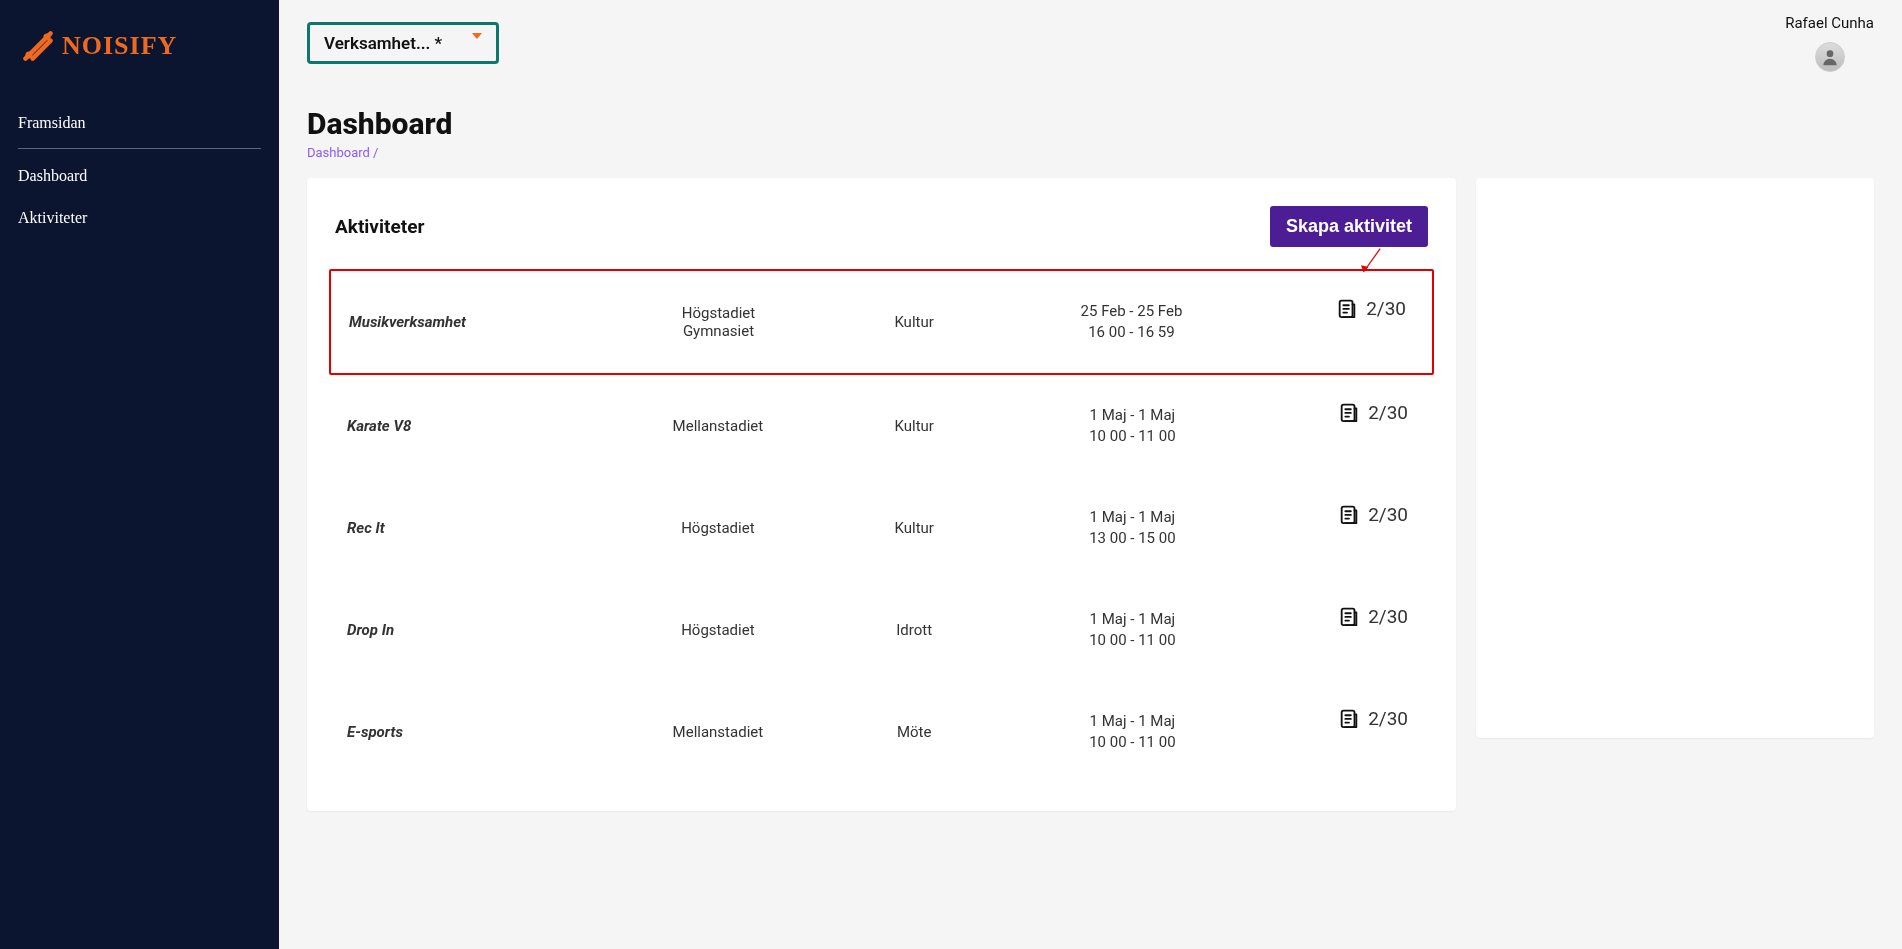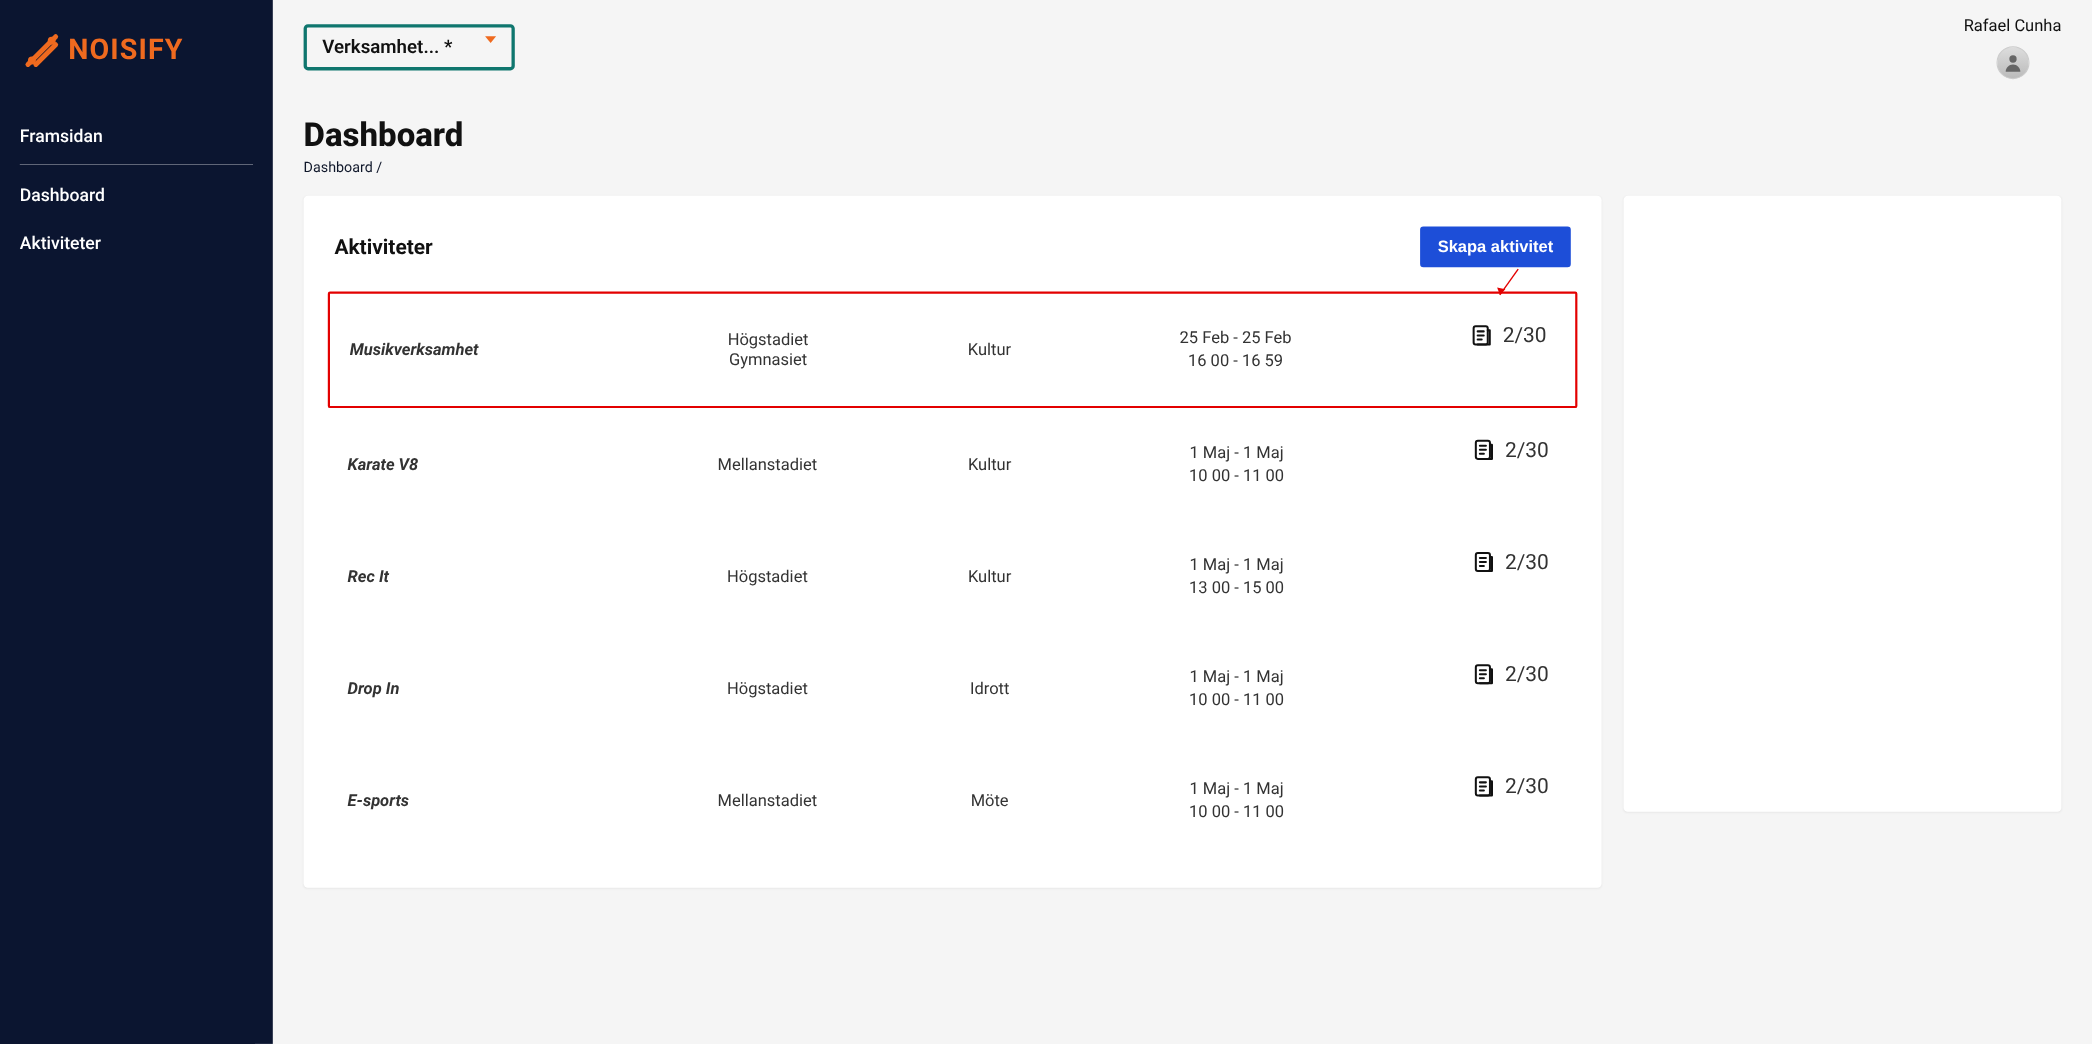--- a/index.html
+++ b/index.html
@@ -1,49 +1,49 @@
 <!DOCTYPE html>
 <html><head>
 <meta charset="utf-8">
 <style>
   * { box-sizing: border-box; margin: 0; padding: 0; }
   html, body { height: 100%; font-family: -apple-system, BlinkMacSystemFont, "Segoe UI", Roboto, Arial, sans-serif; background: #f5f5f5; color: #111; }
   body { display: flex; }
 
   
-  .sidebar { width: 248px; background: #0b1530; color: #fff; flex-shrink: 0; padding: 28px 18px; }
+  .sidebar { width: 279px; background: #0b1530; color: #fff; flex-shrink: 0; padding: 28px 18px; font-family: Liberation Serif, serif; }
   .logo { display: flex; align-items: center; gap: 6px; padding: 0 2px 30px 2px; }
   .logo-mark { width: 36px; height: 36px; }
   .logo-text { font-size: 26px; font-weight: 700; letter-spacing: 1px; color: #ef6a1f; }
   .nav { margin-top: 8px; }
   .nav-item { display: flex; align-items: center; justify-content: space-between; font-size: 16px; font-weight: 500; color: #fff; padding: 12px 0; cursor: pointer; }
   .nav-sep { border: 0; border-top: 1px solid rgba(255,255,255,0.35); margin: 4px 0 6px 0; }
   .chev { width: 14px; height: 14px; }
 
   
   .main { flex: 1; display: flex; flex-direction: column; min-width: 0; }
   .topbar { display: flex; align-items: center; justify-content: space-between; padding: 14px 28px 6px 28px; }
   .select-box { border: 3px solid #0f766e; border-radius: 4px; padding: 8px 14px; display: flex; align-items: flex-start; gap: 30px; font-size: 17px; font-weight: 600; color: #111; cursor: pointer; background: #fff0; }
   .caret { width: 0; height: 0; border-left: 5px solid transparent; border-right: 5px solid transparent; border-top: 6px solid #ef6a1f; }
   .user { display: flex; align-items: center; gap: 10px; font-size: 15px; color: #111; flex-direction: column; }
   .avatar { width: 30px; height: 30px; border-radius: 50%; background: linear-gradient(#ddd,#bbb); border: 1px solid #ccc; display: flex; align-items: center; justify-content: center; }
   .avatar svg { width: 20px; height: 20px; }
 
   .page-head { padding: 28px 28px 18px 28px; }
   .page-title { font-size: 30px; font-weight: 800; margin-bottom: 4px; }
-  .breadcrumb { font-size: 13px; color: #0f172a; }
+  .breadcrumb { font-size: 13px; color: #8b5cf6; }
 
   .content-row { display: flex; gap: 20px; padding: 0 28px 28px 28px; align-items: flex-start; }
   .card { background: #fff; border-radius: 4px; box-shadow: 0 1px 2px rgba(0,0,0,0.05); }
   .card-main { flex: 1; padding: 28px 22px; }
   .card-side { width: 398px; min-height: 560px; }
 
   .card-head { display: flex; align-items: center; justify-content: space-between; margin-bottom: 22px; padding: 0 6px; }
   .card-head h2 { font-size: 19px; font-weight: 700; }
-  .btn-primary { background: #1d4ed8; color: #fff; border: 0; border-radius: 3px; padding: 10px 16px; font-size: 15px; font-weight: 600; cursor: pointer; text-align: center; }
+  .btn-primary { background: #4c1d95; color: #fff; border: 0; border-radius: 3px; padding: 10px 16px; font-size: 18px; font-weight: 600; cursor: pointer; text-align: center; }
 
   .row { display: grid; grid-template-columns: 1.2fr 1fr 0.8fr 1.2fr 0.7fr; align-items: center; padding: 30px 18px; position: relative; }
   .row + .row { }
   .row .col { font-size: 15px; color: #333; text-align: left; }
   .row .col.center { text-align: center; }
   .row .name { font-weight: 700; font-size: 15px; font-style: italic; }
   .row .datetime { text-align: center; line-height: 1.4; }
   .row .cap { display: flex; align-items: flex-start; gap: 8px; justify-content: flex-end; padding-right: 8px; margin-top: -28px; }
   .cap-icon { width: 22px; height: 22px; }
   .cap-text { font-size: 19px; }

